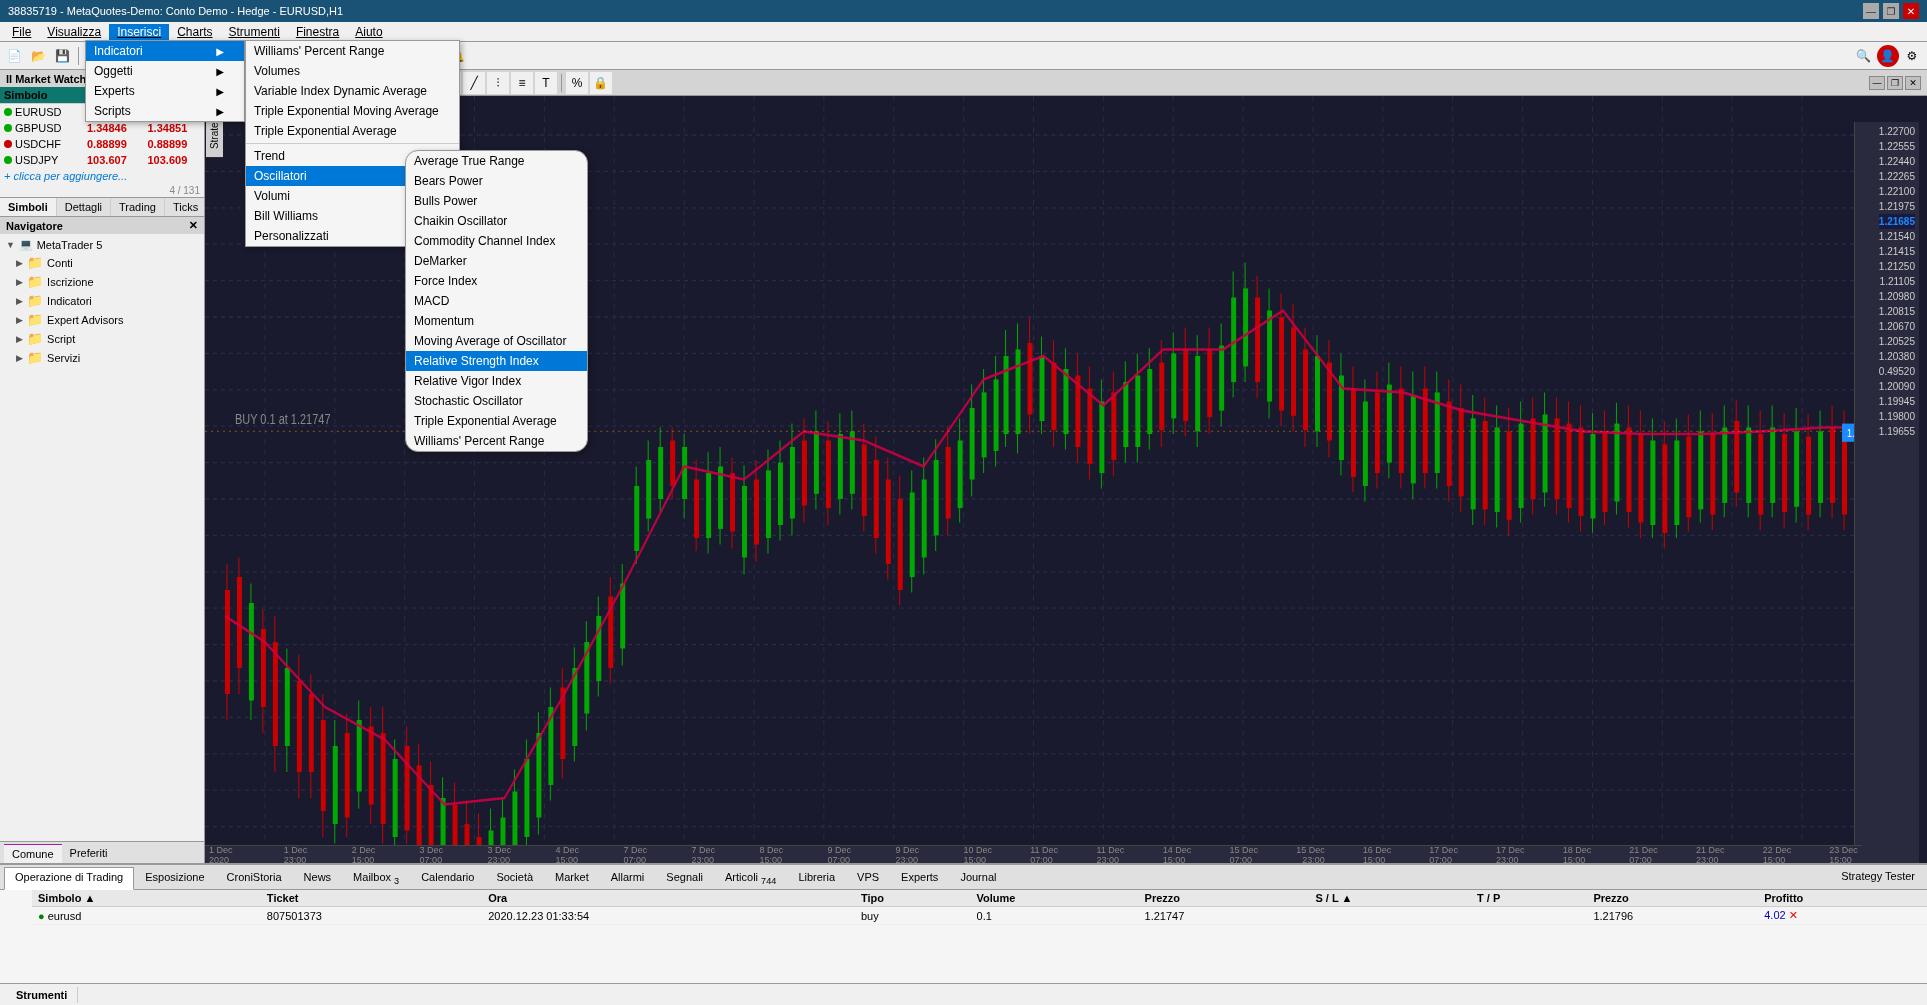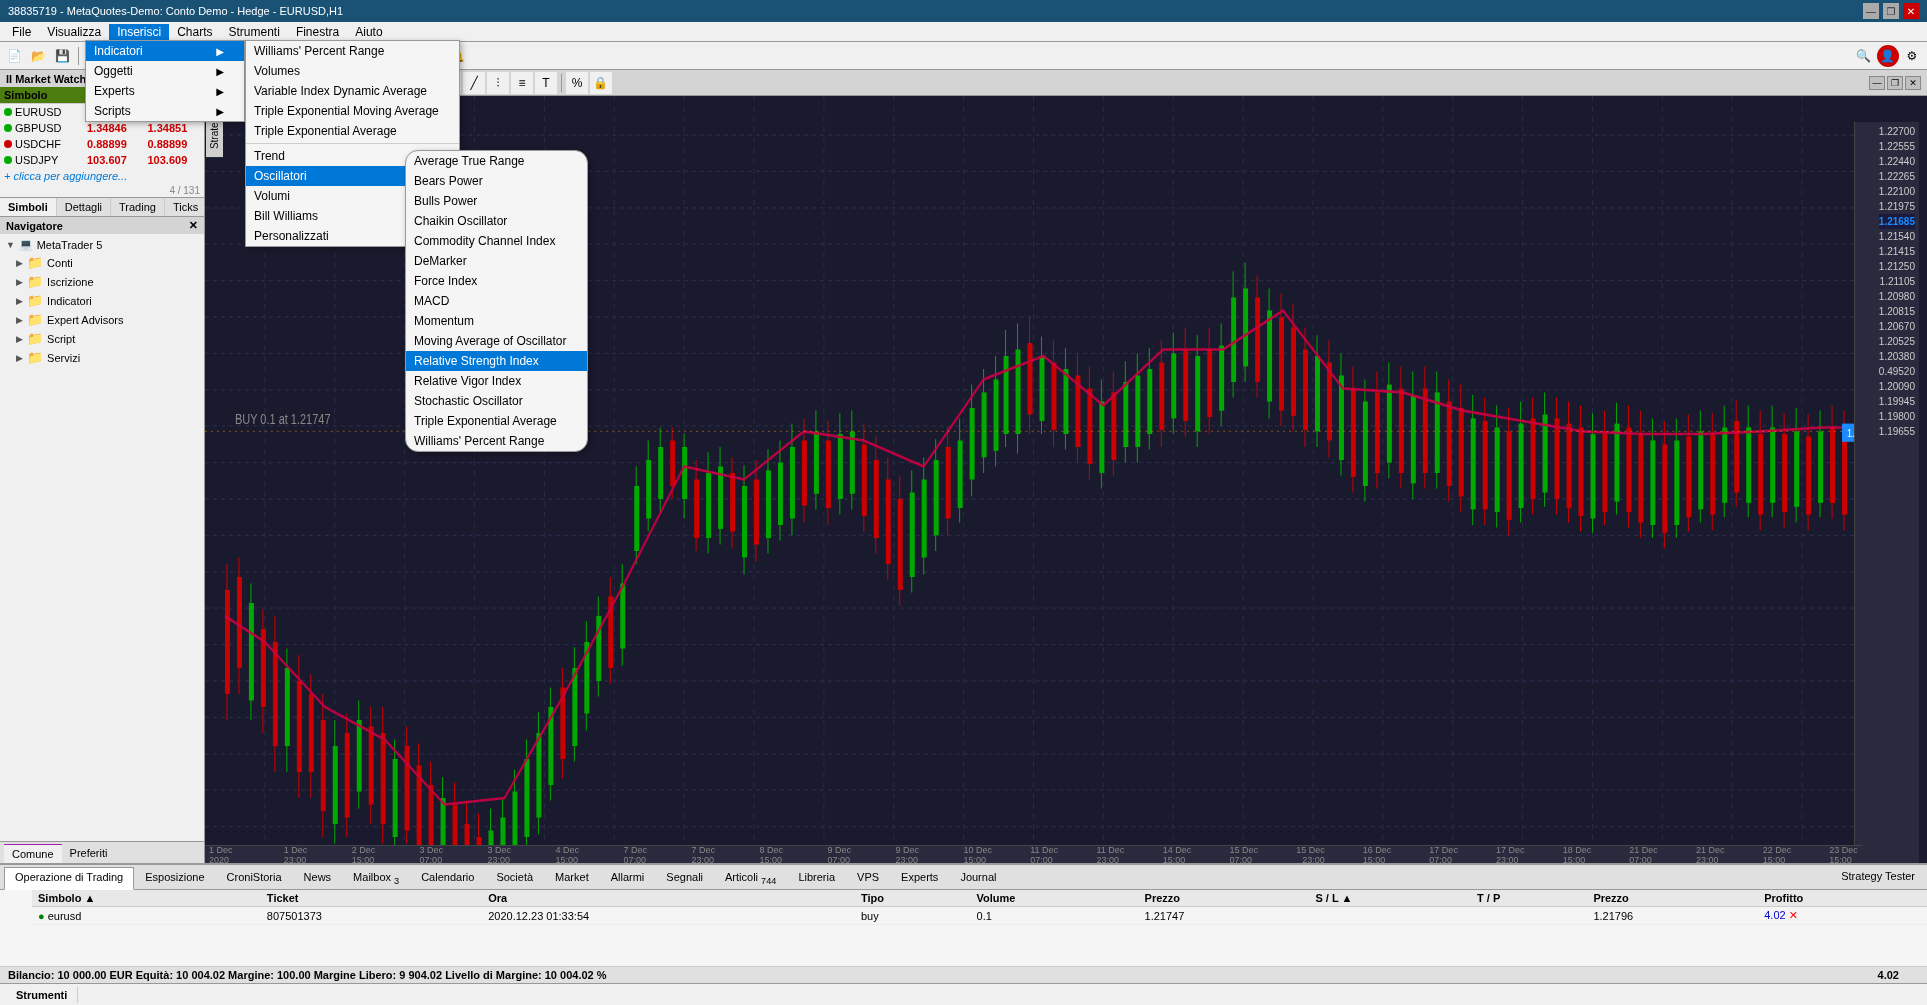--- a/index.html
+++ b/index.html
@@ -25,20 +25,21 @@
     }
 
     
     #menu-bar {
       background: #f0f0f0;
       height: 20px;
       display: flex;
       align-items: center;
       padding: 0 4px;
       border-bottom: 1px solid #999;
+      text-decoration: underline;
     }
     .menu-item {
       padding: 1px 8px;
       cursor: pointer;
       font-size: 12px;
       color: #000;
     }
     .menu-item:hover, .menu-item.active {
       background: #0078d7;
       color: white;
@@ -93,21 +94,21 @@
       display: flex;
       align-items: center;
       justify-content: space-between;
     }
     #market-watch table {
       width: 100%;
       border-collapse: collapse;
       font-size: 11px;
     }
     #market-watch th {
-      background: #4d7c0f;
+      background: #0f766e;
       padding: 2px 4px;
       text-align: left;
       border-bottom: 1px solid #ccc;
     }
     #market-watch td { padding: 2px 4px; }
     #market-watch td.bid { color: #c00; font-weight: bold; }
     #market-watch td.ask { color: #c00; font-weight: bold; }
     .dot { width: 8px; height: 8px; border-radius: 50%; display: inline-block; }
     .dot-green { background: #00aa00; }
     .dot-red { background: #cc0000; }
@@ -1022,24 +1023,20 @@
           <td>0.1</td>
           <td>1.21747</td>
           <td></td>
           <td></td>
           <td>1.21796</td>
           <td class="profit-pos">4.02 <span style="color:red;cursor:pointer;">✕</span></td>
         </tr>
       </tbody>
     </table>
   </div>
-  <div id="balance-bar">
-    <span>Bilancio: 10 000.00 EUR  Equità: 10 004.02  Margine: 100.00  Margine Libero: 9 904.02  Livello di Margine: 10 004.02 %</span>
-    <span style="float:right; margin-right:20px;">4.02</span>
-  </div>
 </div>
 
 <div id="bottom-status">
   <div id="bottom-term-tabs">
     <span class="bterm-tab active">Strumenti</span>
   </div>
 </div>
 
 <div class="dropdown-menu" id="inserisci-menu" style="top:40px; left:85px; z-index:999;">
   <div class="dropdown-item active">

